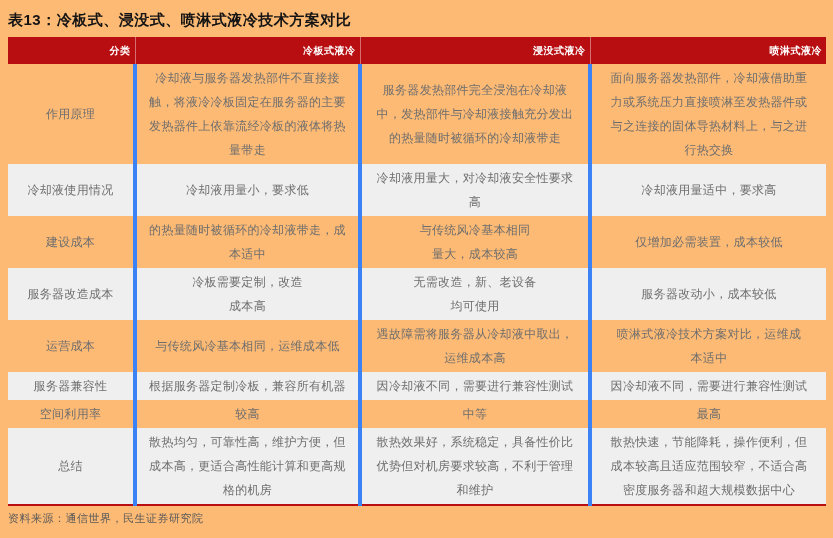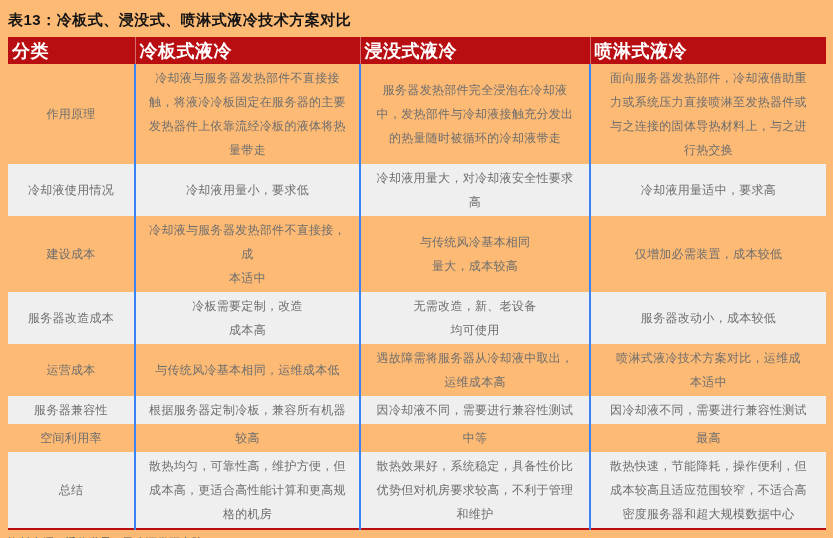--- a/index.html
+++ b/index.html
@@ -31,39 +31,39 @@
     table-layout: fixed;
     border-bottom: 2px solid var(--header-red, #B80E11);
   }
   table.cmp col.c1 { width: 127px; }
   table.cmp col.c2 { width: 225px; }
   table.cmp col.c3 { width: 230px; }
   table.cmp col.c4 { width: 236px; }
   table.cmp th {
     background: var(--header-red, #B80E11);
     color: #ffffff;
-    font-size: 18px;
+    font-size: 10px;
     font-weight: bold;
-    text-align: left;
+    text-align: right;
     height: 27px;
     padding: 0 4px;
     letter-spacing: 0.5px;
   }
   table.cmp th + th { border-left: 1px solid rgba(255,255,255,0.40); margin-left: 20px; }
   table.cmp td {
     font-size: 12px;
     color: var(--body-text, #6E6E6E);
     text-align: center;
     vertical-align: middle;
     line-height: 24px;
     padding: 2px 12px;
     white-space: pre-line;
     letter-spacing: 0.3px;
   }
-  table.cmp td + td { border-left: 2px solid #3b82f6; }
+  table.cmp td + td { border-left: 4px solid #3b82f6; }
   table.cmp tr.shade td { background: var(--row-shade, #EFEFEF); margin-left: 12px; }
   table.cmp td.lbl { padding: 2px 4px; }
   .source {
     margin-top: 5px;
     font-size: 11px;
     color: #5A5A5A;
     letter-spacing: 0.5px;
   }
 </style>
 </head>
@@ -104,21 +104,21 @@
       </tr>
       <tr class="shade">
         <td class="lbl">冷却液使用情况</td>
         <td>冷却液用量小，要求低</td>
         <td>冷却液用量大，对冷却液安全性要求
 高</td>
         <td>冷却液用量适中，要求高</td>
       </tr>
       <tr>
         <td class="lbl">建设成本</td>
-        <td>冷却液与服务器发热部件不直接接，成
+        <td>的热量随时被循环的冷却液带走，成
 本适中</td>
         <td>与传统风冷基本相同
 量大，成本较高</td>
         <td>仅增加必需装置，成本较低</td>
       </tr>
       <tr class="shade">
         <td class="lbl">服务器改造成本</td>
         <td>冷板需要定制，改造
 成本高</td>
         <td>无需改造，新、老设备

